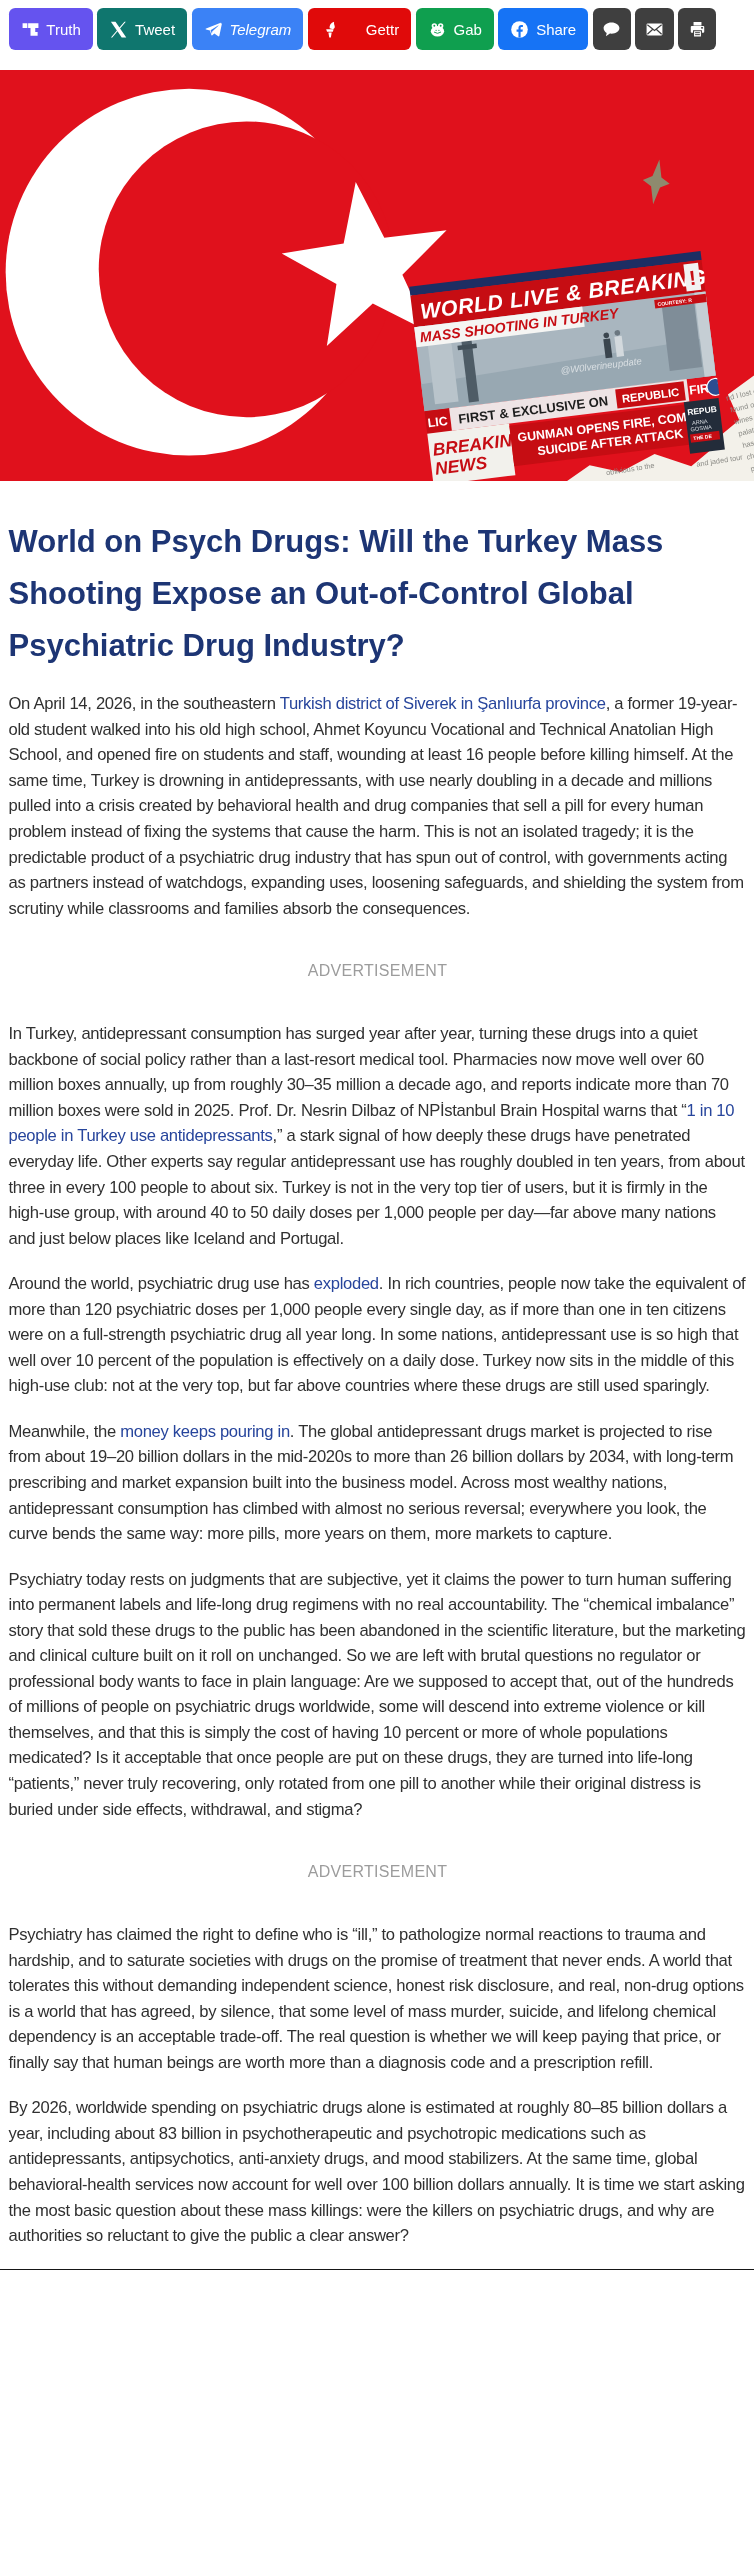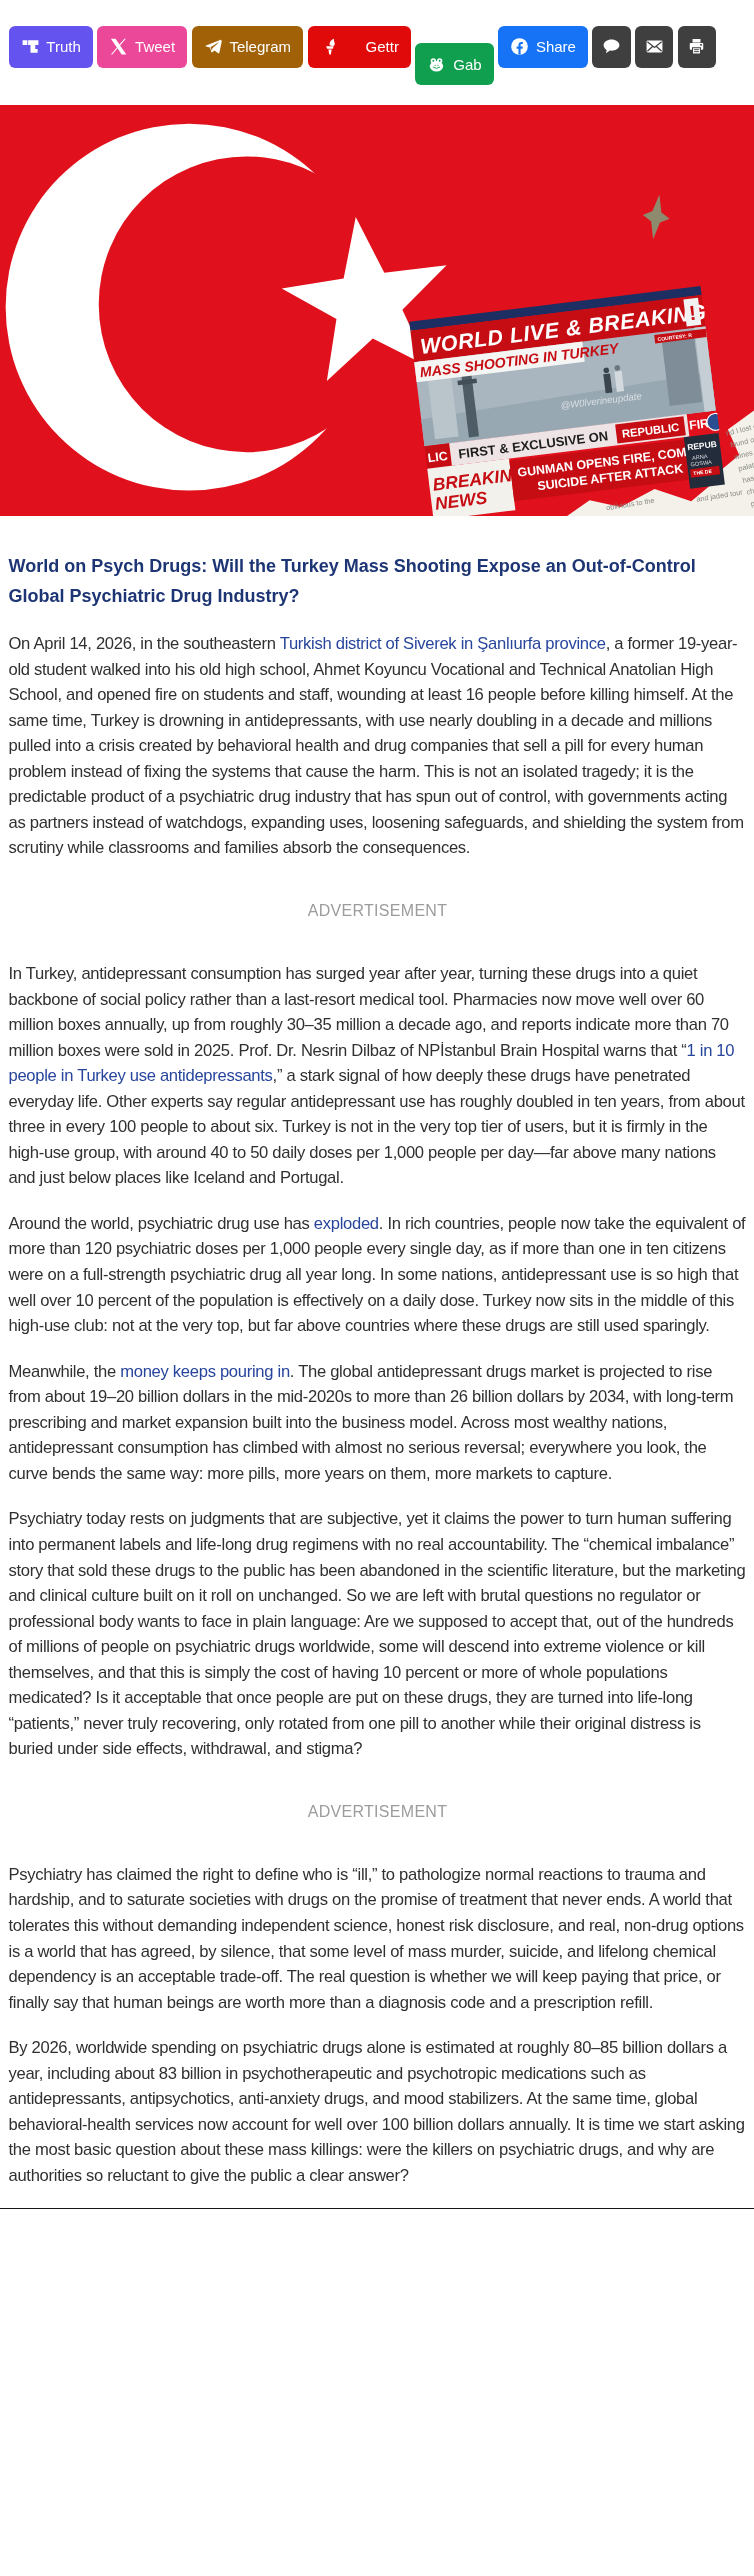--- a/index.html
+++ b/index.html
@@ -8,21 +8,21 @@
   h1.page-title{color:#1e3170;font-size:28px;line-height:1.29;font-weight:700;letter-spacing:-0.3px;margin:6.8px 0 11.3px;}
   .byline{color:#757575;font-size:15px;margin:0 0 14.7px;}
   .share-row{display:flex;gap:4.5px;margin:0 0 20px;align-items:center;}
   .share-btn{display:inline-flex;align-items:center;gap:6.8px;border:none;border-radius:6.2px;color:#fff;
              font-family:"Liberation Sans",sans-serif;font-size:15px;height:42px;padding:0 12px;cursor:pointer;}
   .share-btn.icon-only{padding:0 9.6px;}
   .share-btn .ic{width:19px;height:19px;display:inline-flex;align-items:center;justify-content:center;}
   .share-btn .ic svg{width:19px;height:19px;display:block;}
   .hero{margin:0 -8.5px 0;}
   .hero svg{display:block;width:755px;height:411px;}
-  h2.article-heading{color:#1d3574;font-size:18px;line-height:1.67;font-weight:700;margin:35px 0 0;}
+  h2.article-heading{color:#1d3574;font-size:31px;line-height:1.67;font-weight:700;margin:35px 0 0;}
   .repub{font-style:italic;font-size:17px;color:#1b1b1b;margin:19px 0 0;}
   .repub a{color:#2a4a9f;text-decoration:none;font-style:italic;}
   .body-p{font-size:16.6px;line-height:1.54;letter-spacing:-0.3px;color:#303030;margin:20px 0;}
   .body-p a.inline-link{color:#27459c;text-decoration:none;}
   .ad-label{text-align:center;color:#9c9c9c;font-size:16px;letter-spacing:0.3px;margin:41px 0;}
 </style>
 </head>
 <body>
 
 <div class="page">
@@ -31,46 +31,46 @@
 
   <div class="share-row">
       <button class="share-btn" style="background: rgb(101, 83, 239); align-items: center;">
         <span class="ic">
           <svg viewBox="0 0 24 24">
             <path fill="#fff" d="M2 4h6v6H2zM9 4h13v6h-4v10h-6V10H9zM16 15h5v5h-5z"></path>
           </svg>
         </span>
         <span>Truth</span>
       </button>
-      <button class="share-btn" style="background: #ec4899;">
+      <button class="share-btn" style="background: #0f766e;">
         <span class="ic">
           <svg viewBox="0 0 24 24">
             <path fill="#fff" d="M13.98 10.62 21.21 2.2h-1.71l-6.28 7.3L8.2 2.2H2.4l7.58 11.03L2.4 22.05h1.71l6.63-7.7 5.29 7.7h5.8l-7.85-11.43Z"></path>
           </svg>
         </span>
         <span>Tweet</span>
       </button>
-      <button class="share-btn" style="background: #a16207;">
+      <button class="share-btn" style="background: #3b82f6; font-style: italic;">
         <span class="ic">
           <svg viewBox="0 0 24 24">
             <path fill="#fff" d="M21.9 3.2 2.7 10.6c-1 .4-1 1 0 1.3l4.8 1.5 1.8 5.6c.2.7.6.8 1.2.3l2.6-2.4 4.9 3.6c.7.4 1.2.2 1.4-.7l3-14.1c.3-1.1-.3-1.6-1.5-1.5zM8.3 13.1l9.5-6c.4-.3.8 0 .5.3l-7.9 7.2-.3 3.2z"></path>
           </svg>
         </span>
         <span>Telegram</span>
       </button>
       <button class="share-btn" style="background: rgb(224, 10, 10); gap: 27px;">
         <span class="ic">
           <svg viewBox="0 0 24 24">
             <path fill="#fff" d="M12.2 10.5c-.6-4 1.4-6.7 5.6-8.3-.6 3 .9 4.6.9 6.6 0 1.6-1.4 2.7-3.3 2.7z"></path>
             <path fill="#fff" d="M7.8 11.6h9.4l-1 3.2H8.9zM10.6 15.8h4.2l-1.1 6.4h-2z"></path>
           </svg>
         </span>
         <span>Gettr</span>
       </button>
-      <button class="share-btn" style="background: rgb(15, 159, 79); margin-top: 35px;">
+      <button class="share-btn" style="background: rgb(15, 159, 79);">
         <span class="ic">
           <svg viewBox="0 0 24 24">
             <circle cx="8" cy="7.4" r="3.4" fill="#fff"></circle>
             <circle cx="16" cy="7.4" r="3.4" fill="#fff"></circle>
             <ellipse cx="12" cy="14.2" rx="8.4" ry="6.6" fill="#fff"></ellipse>
             <circle cx="8" cy="7.2" r="1.2" fill="#0f9f4f"></circle>
             <circle cx="16" cy="7.2" r="1.2" fill="#0f9f4f"></circle>
             <circle cx="10.2" cy="13" r=".8" fill="#0f9f4f"></circle>
             <circle cx="13.8" cy="13" r=".8" fill="#0f9f4f"></circle>
             <path d="M8 15.5q4 3 8 0" stroke="#0f9f4f" stroke-width="1.2" fill="none" stroke-linecap="round"></path>

